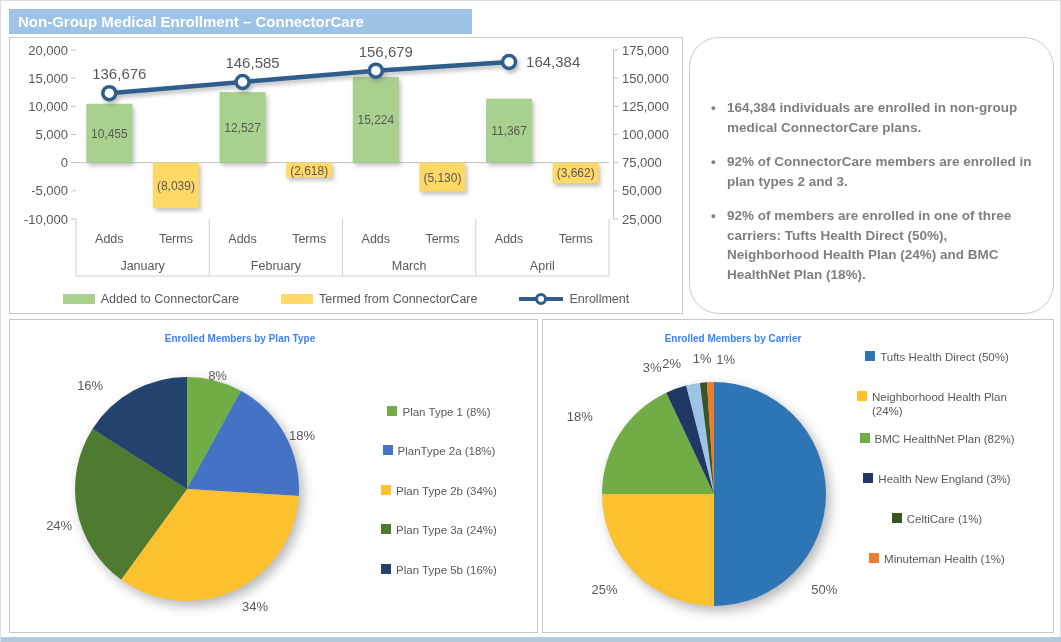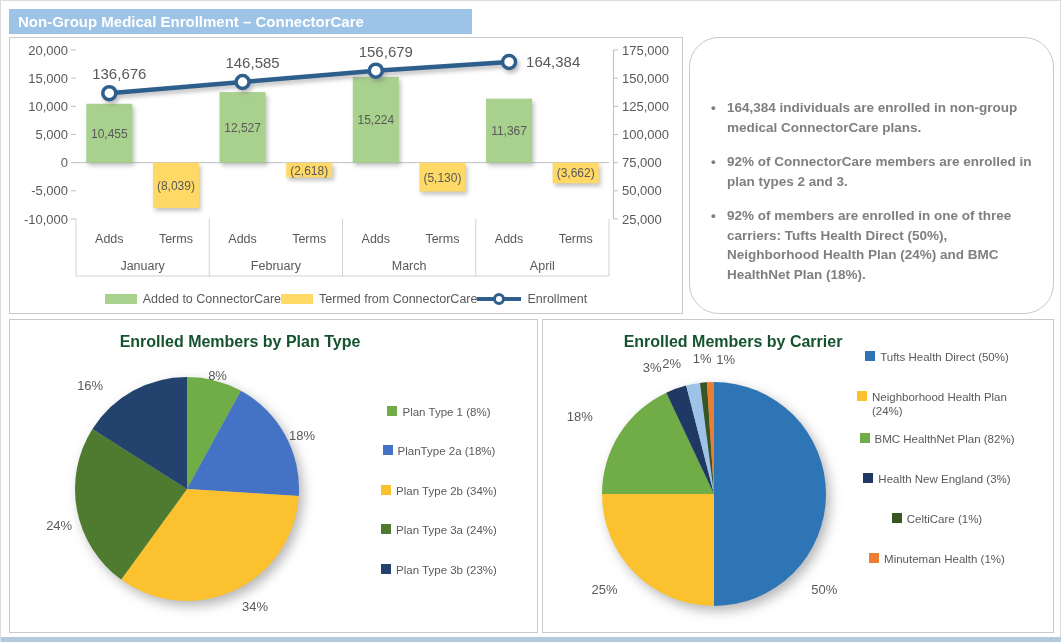--- a/index.html
+++ b/index.html
@@ -11,25 +11,25 @@
   .panel{position:absolute;background:#fff;border:1px solid #C9C9C9;box-sizing:border-box;}
   #main-chart-panel{left:8px;top:36px;width:674px;height:277px;}
   #insights-panel{left:688px;top:36px;width:365px;height:277px;padding:60px 20px 0 20px;border-radius:30px;}
   #pie1-panel{left:8px;top:318px;width:529px;height:314px;}
   #pie2-panel{left:541px;top:318px;width:512px;height:314px;}
   #bottom-strip{position:absolute;left:0;top:636px;width:1061px;height:6px;background:#B3C9DE;}
 
   svg text{fill:#595959;}
   #combo-svg{position:absolute;left:0;top:0;}
   #combo-legend{position:absolute;left:0;right:0;bottom:7px;display:flex;justify-content:center;
-       align-items:flex-start;font-size:12.5px;color:#595959;}
+       align-items:flex-start;gap:42px;font-size:12.5px;color:#595959;}
   .cl-item{display:flex;align-items:center;gap:6px;}
   .cl-swatch{width:32px;height:10px;display:inline-block;}
 
-  .pie-title{position:absolute;top:13px;font-weight:bold;font-size:16px;color:#14532d;text-align:center;}
+  .pie-title{position:absolute;top:13px;font-weight:bold;font-size:10px;color:#3b82f6;text-align:center;}
   #pie1-title{left:0;width:460px;}
   #pie2-title{left:0;width:380px;}
   .pie-svg{position:absolute;left:0;top:0;}
   .pie-legend{position:absolute;display:flex;flex-direction:column;font-size:11.5px;color:#595959;}
   #pie1-legend{left:354px;top:85px;width:150px;gap:25px;}
   #pie2-legend{left:314px;top:30px;width:160px;gap:13px;}
   .leg-item{display:flex;align-items:flex-start;gap:5px;line-height:1.25;justify-content:center;}
   #pie2-legend .leg-item{min-height:27px;}
   .leg-swatch{width:10px;height:10px;flex:0 0 10px;margin-top:1px;display:inline-block;}
 
@@ -182,21 +182,21 @@
         <div class="leg-item">
           <span class="leg-swatch" style="background: rgb(252, 193, 46);"></span>
           <span>Plan Type 2b (34%)</span>
         </div>
         <div class="leg-item">
           <span class="leg-swatch" style="background: rgb(78, 123, 47);"></span>
           <span>Plan Type 3a (24%)</span>
         </div>
         <div class="leg-item">
           <span class="leg-swatch" style="background: rgb(36, 66, 110);"></span>
-          <span>Plan Type 3b (23%)</span>
+          <span>Plan Type 5b (16%)</span>
         </div>
       </div>
   </div>
 
   <div id="pie2-panel" class="panel">
     <svg class="pie-svg" id="pie2-svg" width="510" height="312">
         <g style="filter: drop-shadow(rgba(110, 110, 110, 0.5) 4px 5px 6px);">
           <path d="M171,174 L171,62 A112,112 0 0 1 171,286 Z" fill="#2E75B6"></path>
           <path d="M171,174 L171,286 A112,112 0 0 1 59,174.00000000000003 Z" fill="#FCC12E"></path>
           <path d="M171,174 L59,174.00000000000003 A112,112 0 0 1 123.31271934471182,72.65937012380583 Z" fill="#70AD47"></path>

